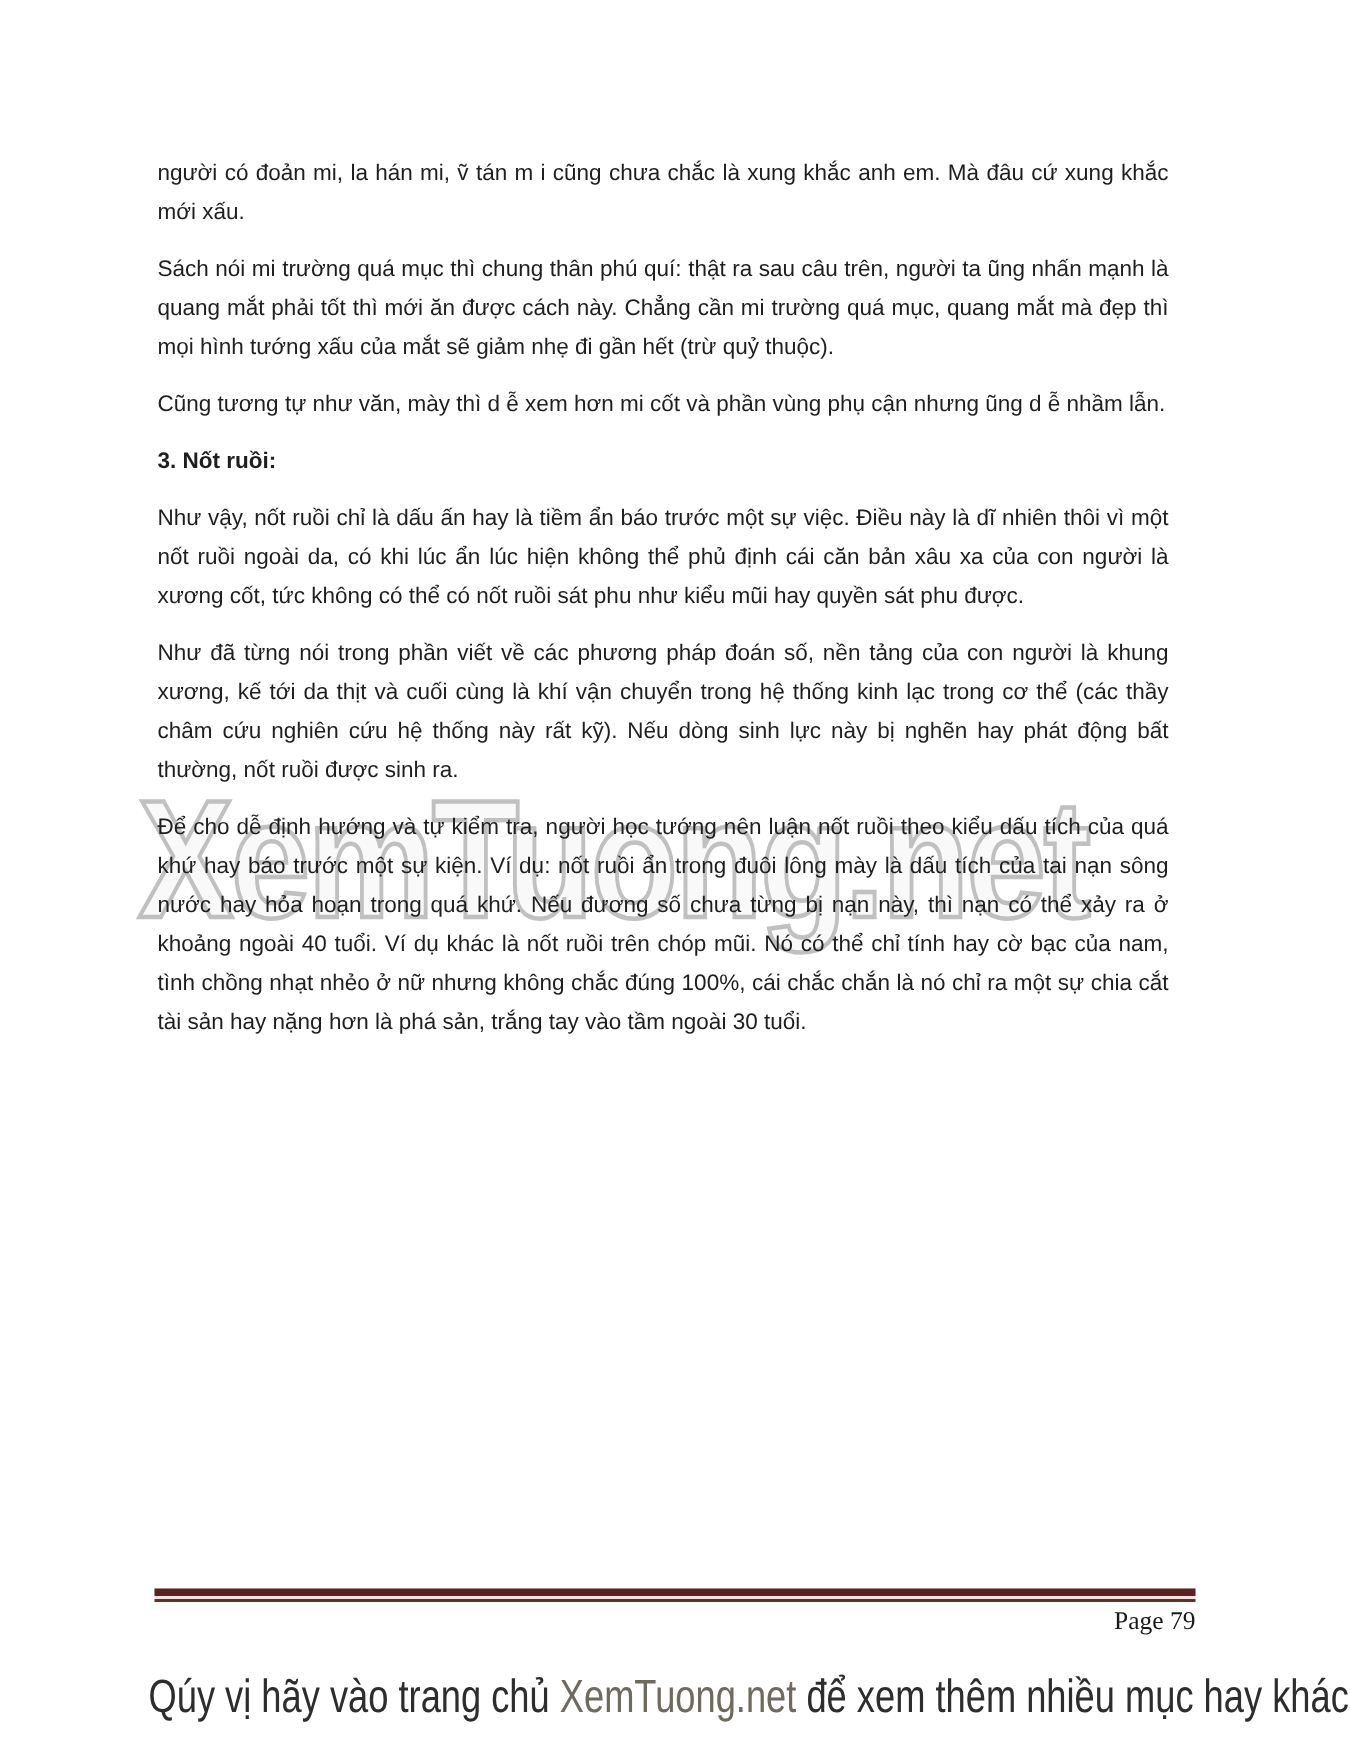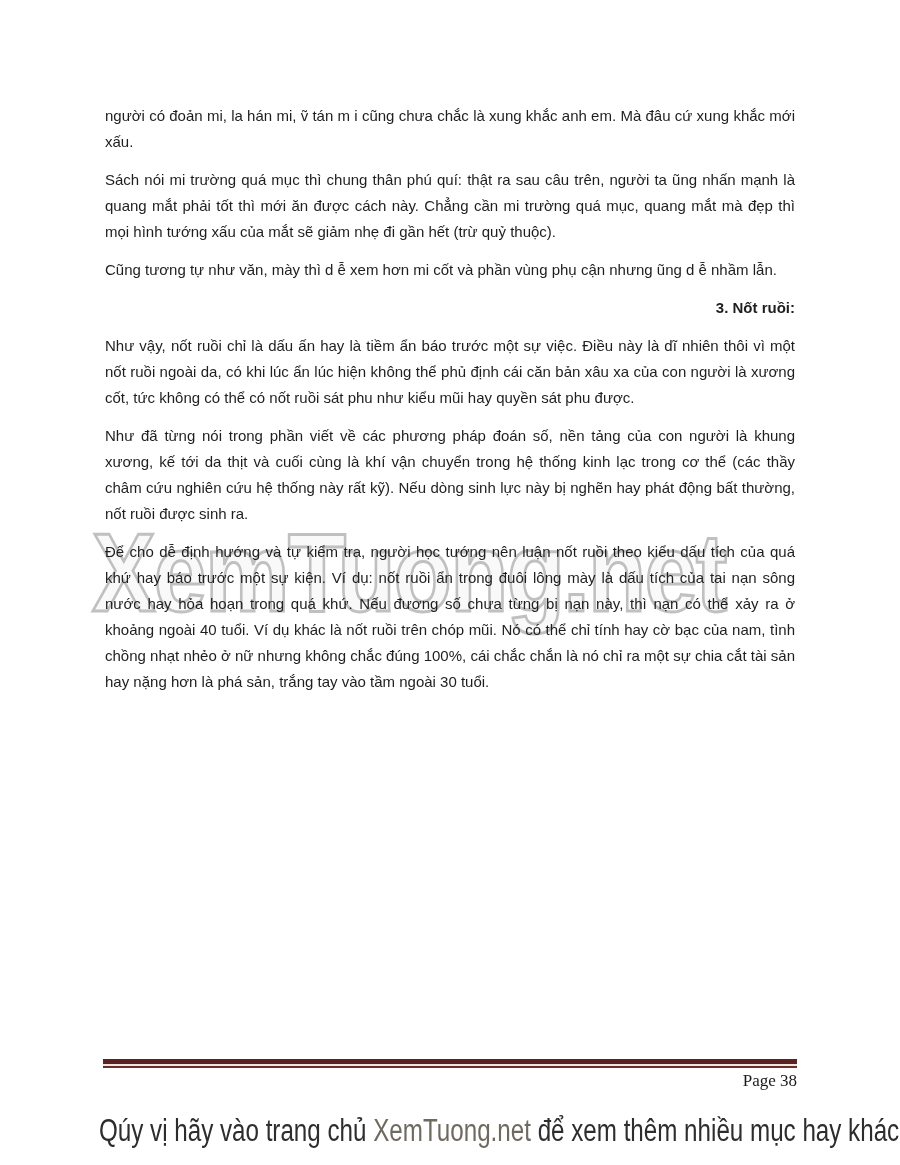--- a/index.html
+++ b/index.html
@@ -7,22 +7,22 @@
     width:900px; height:1165px; background:#ffffff; position:relative;
     font-family:"Liberation Sans", sans-serif; overflow:hidden;
   }
   .page { position:absolute; inset:0; }
 
   
   .content {
     position:absolute; top:103px; left:105px; width:690px; z-index:2;
     color:#1e1e1e; font-size:15px; line-height:26px; text-align:justify;
   }
-  .content p { margin:0 0 12px 0; }
-  .content p.heading { font-weight:bold; text-align:right; }
+  .content p { margin:0 16px 12px 0; }
+  .content p.heading { font-weight:bold; text-align:left; }
 
   
   .watermark {
     position:absolute; top:508px; left:92px; z-index:1;
     font-size:112px; font-weight:bold; letter-spacing:-2px; white-space:nowrap;
     transform:scaleX(0.85); transform-origin:left center;
     color:rgba(220,220,220,0.18);
     -webkit-text-stroke:3px rgba(172,172,172,0.75);
     user-select:none;
   }
@@ -59,17 +59,17 @@
     <p>Sách nói mi trường quá mục thì chung thân phú quí: thật ra sau câu trên, người ta ũng nhấn mạnh là quang mắt phải tốt thì mới ăn được cách này. Chẳng cần mi trường quá mục, quang mắt mà đẹp thì mọi hình tướng xấu của mắt sẽ giảm nhẹ đi gần hết (trừ quỷ thuộc).</p>
     <p>Cũng tương tự như văn, mày thì d ễ xem hơn mi cốt và phần vùng phụ cận nhưng ũng d ễ nhầm lẫn.</p>
     <p class="heading">3. Nốt ruồi:</p>
     <p>Như vậy, nốt ruồi chỉ là dấu ấn hay là tiềm ẩn báo trước một sự việc. Điều này là dĩ nhiên thôi vì một nốt ruồi ngoài da, có khi lúc ẩn lúc hiện không thể phủ định cái căn bản xâu xa của con người là xương cốt, tức không có thể có nốt ruồi sát phu như kiểu mũi hay quyền sát phu được.</p>
     <p>Như đã từng nói trong phần viết về các phương pháp đoán số, nền tảng của con người là khung xương, kế tới da thịt và cuối cùng là khí vận chuyển trong hệ thống kinh lạc trong cơ thể (các thầy châm cứu nghiên cứu hệ thống này rất kỹ). Nếu dòng sinh lực này bị nghẽn hay phát động bất thường, nốt ruồi được sinh ra.</p>
     <p>Để cho dễ định hướng và tự kiểm tra, người học tướng nên luận nốt ruồi theo kiểu dấu tích của quá khứ hay báo trước một sự kiện. Ví dụ: nốt ruồi ẩn trong đuôi lông mày là dấu tích của tai nạn sông nước hay hỏa hoạn trong quá khứ. Nếu đương số chưa từng bị nạn này, thì nạn có thể xảy ra ở khoảng ngoài 40 tuổi. Ví dụ khác là nốt ruồi trên chóp mũi. Nó có thể chỉ tính hay cờ bạc của nam, tình chồng nhạt nhẻo ở nữ nhưng không chắc đúng 100%, cái chắc chắn là nó chỉ ra một sự chia cắt tài sản hay nặng hơn là phá sản, trắng tay vào tầm ngoài 30 tuổi.</p>
   </div>
 
   <div class="footer-rule"></div>
 
-  <div class="page-number">Page 38</div>
+  <div class="page-number">Page 79</div>
 
   <div class="banner"><span>Qúy vị hãy vào trang chủ </span><span class="brand">XemTuong.net</span><span> để xem thêm nhiều mục hay khác</span></div>
 
 </div>
 
 </body></html>

